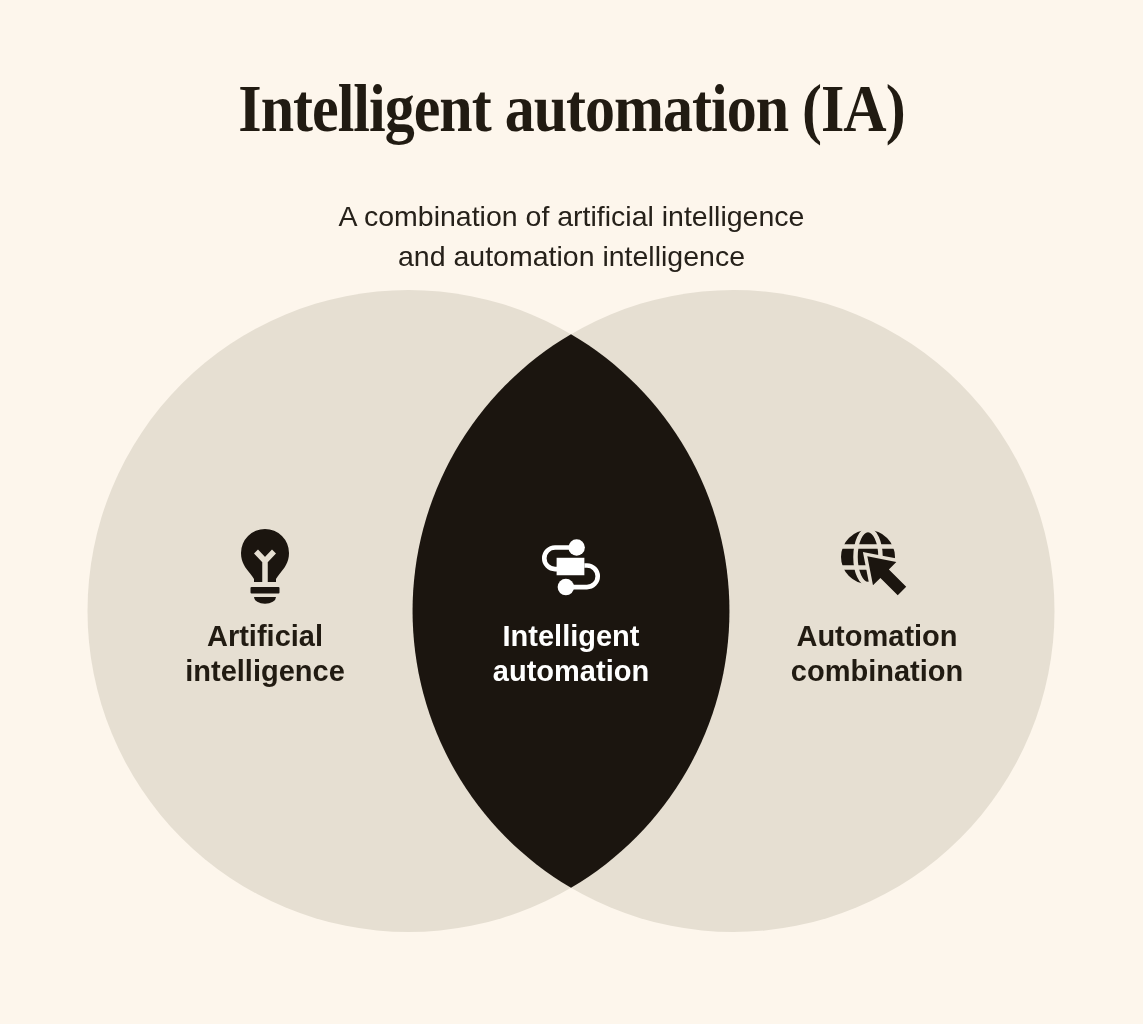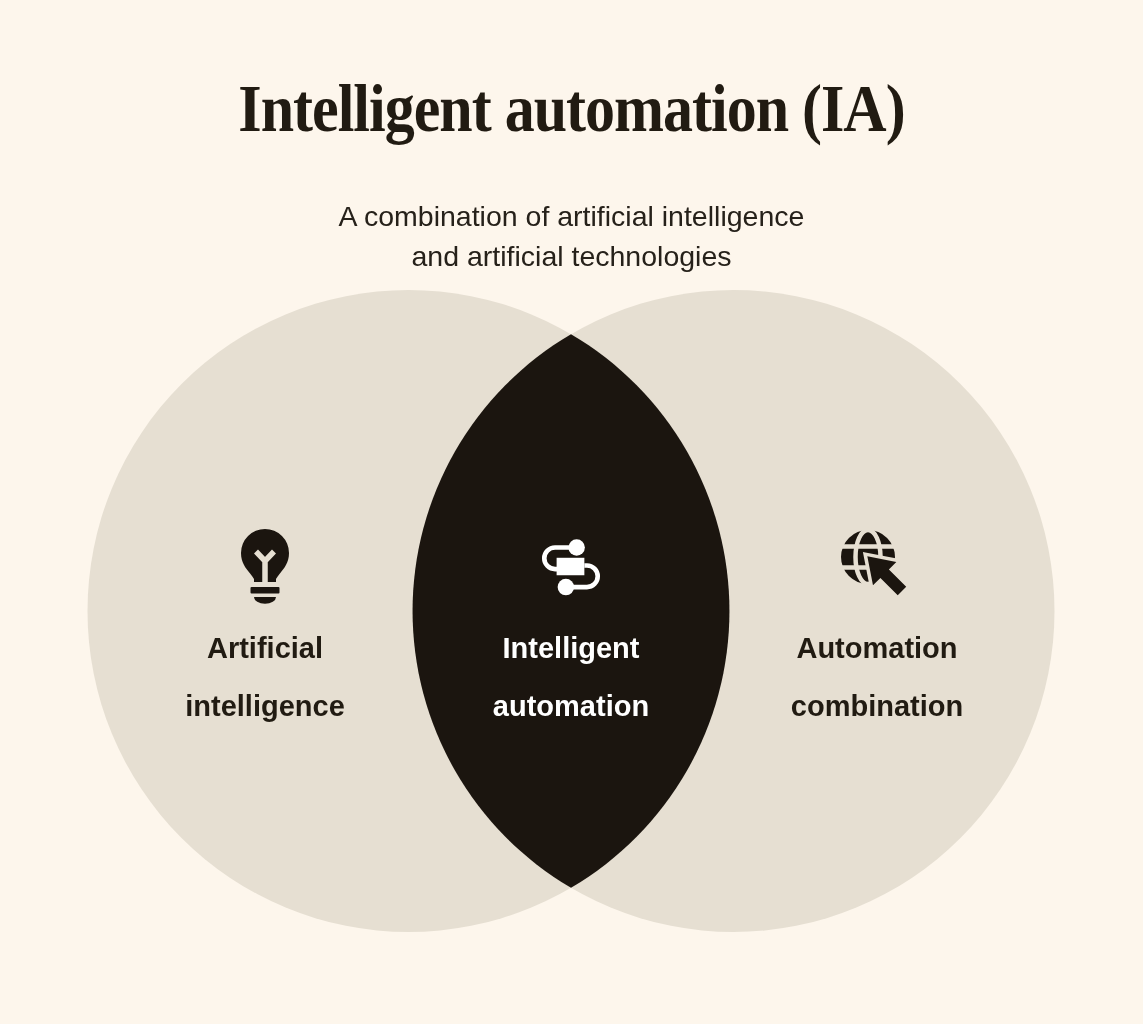--- a/index.html
+++ b/index.html
@@ -21,33 +21,33 @@
   .venn-svg{position:absolute;top:0;left:0;}
   .vgroup{
     position:absolute;top:527px;width:280px;margin-left:-140px;
     display:flex;flex-direction:column;align-items:center;gap:14px;
   }
   .vgroup.left{left:265px;}
   .vgroup.center{left:571px;align-items:center;}
   .vgroup.right{left:877px;}
   .icon-box{height:78px;display:flex;align-items:center;justify-content:center;}
   .vlabel{
-    width:240px;text-align:center;font-size:29px;line-height:58px;
+    width:240px;text-align:center;font-size:29px;line-height:35px;
     font-weight:600;color:#211b12;
   }
   .vgroup.center .vlabel{color:#ffffff;}
 </style>
 </head>
 <body>
 
 <div class="canvas">
 
   <div class="header">
     <h1 class="title">Intelligent automation (IA)</h1>
-    <p class="subtitle"><span>A combination of artificial intelligence</span><br><span>and artificial technologies</span></p>
+    <p class="subtitle"><span>A combination of artificial intelligence</span><br><span>and automation intelligence</span></p>
   </div>
 
   <svg class="venn-svg" width="1143" height="1024" viewBox="0 0 1143 1024" aria-hidden="true">
     <circle cx="408.5" cy="611" r="321" fill="#e6dfd2"></circle>
     <circle cx="733.5" cy="611" r="321" fill="#e6dfd2"></circle>
     <path d="M571 334.2 A321 321 0 0 1 571 887.8 A321 321 0 0 1 571 334.2 Z" fill="#1b150f"></path>
   </svg>
 
   <div class="vgroup left">
     <div class="icon-box">

